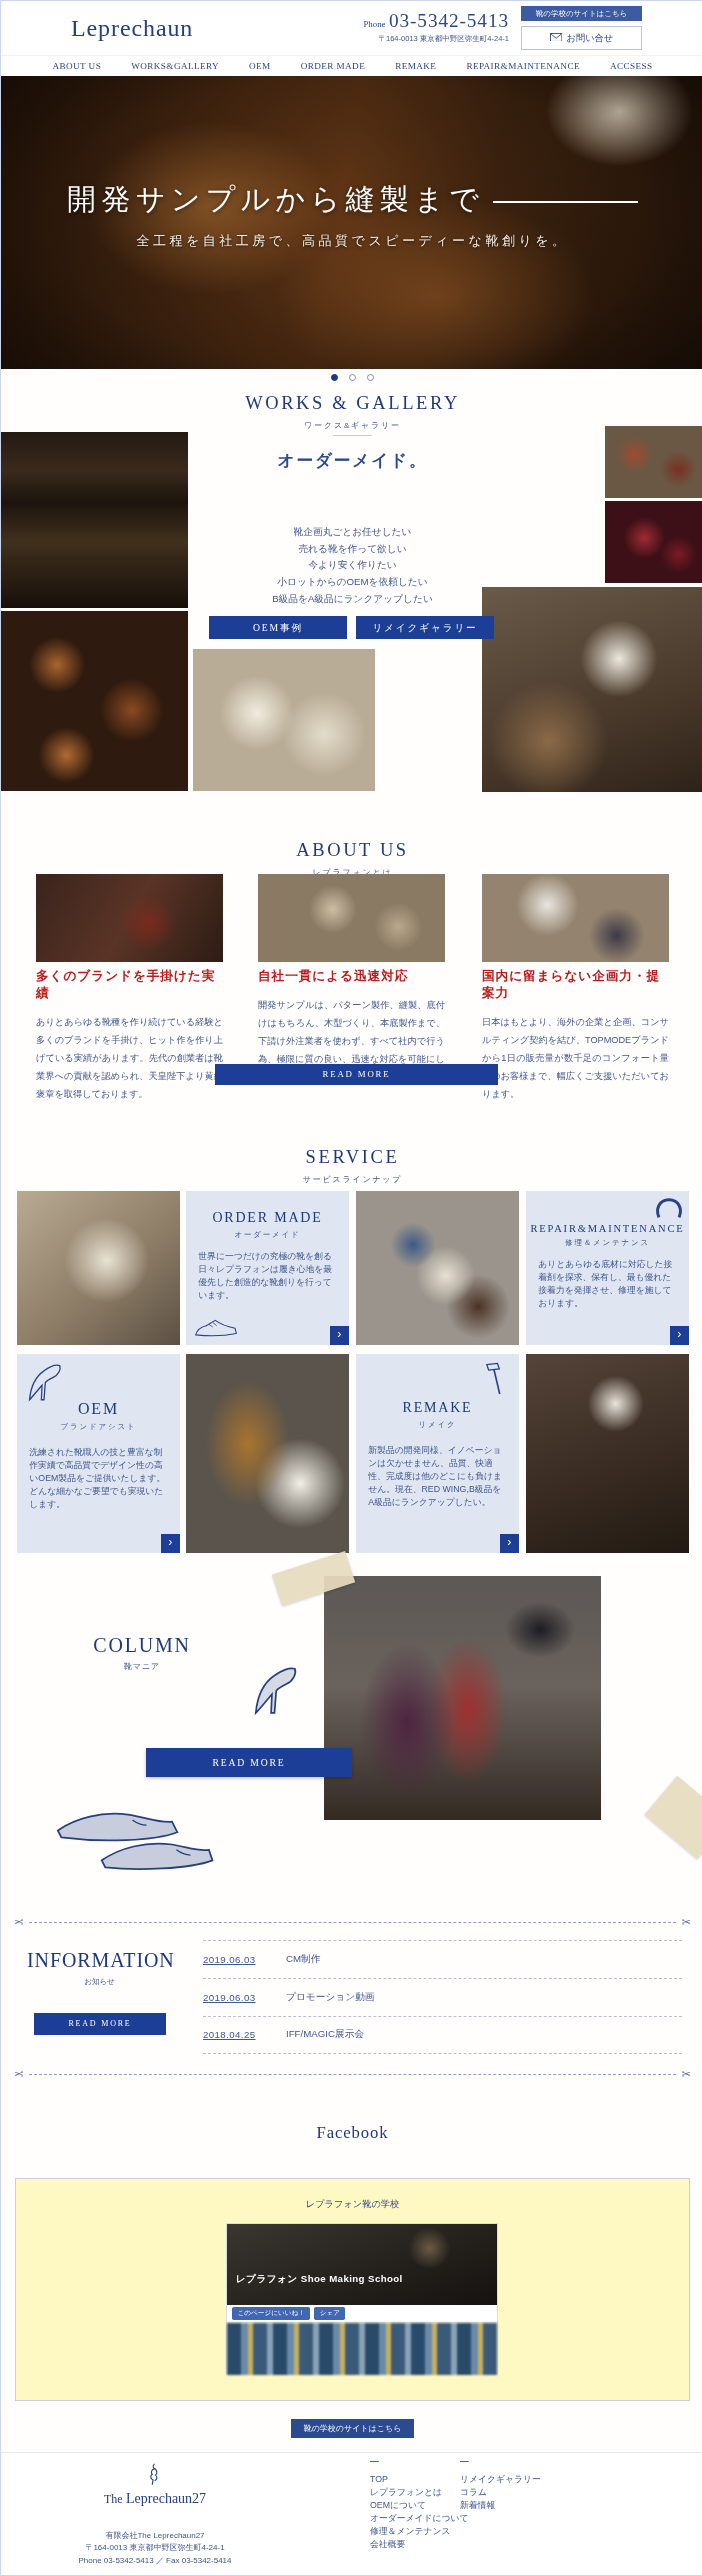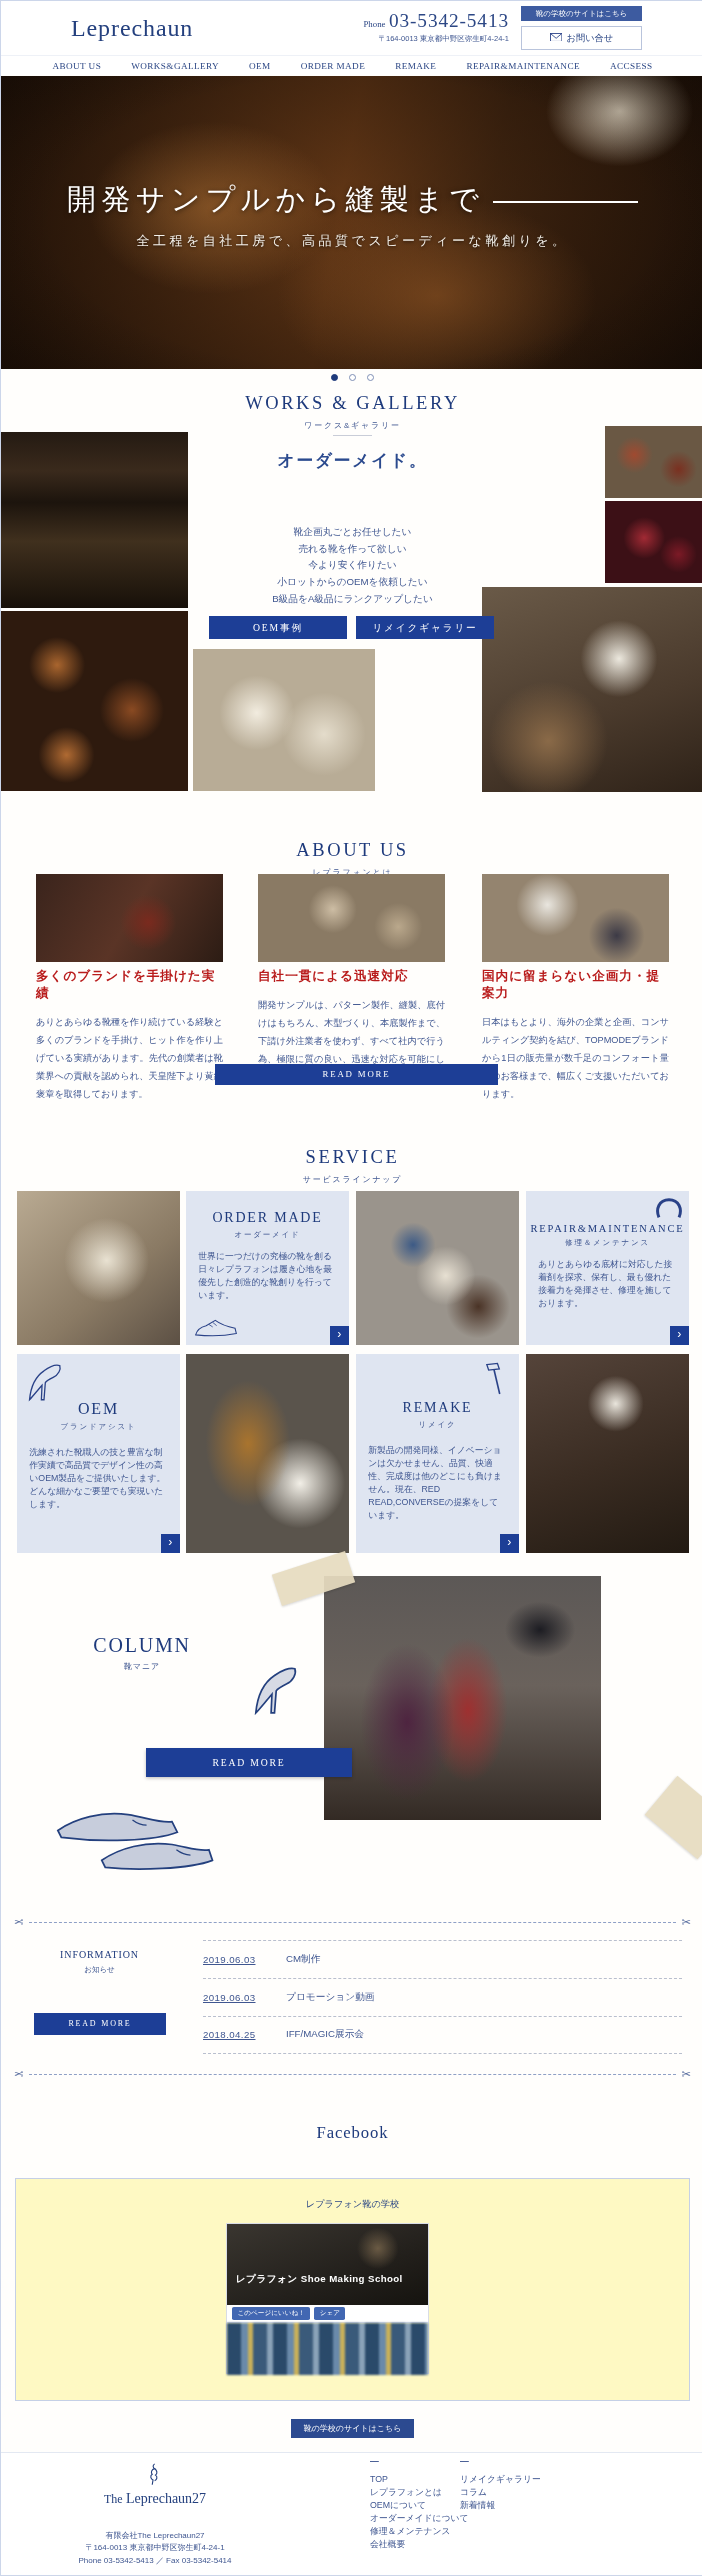--- a/index.html
+++ b/index.html
@@ -245,21 +245,21 @@
 
     <div class="ph sv-last" style="left:185px;top:211px;width:163px;height:199px;"></div>
 
     <div class="card" style="left:355px;top:211px;width:163px;height:199px;">
       <div class="abs" style="right:7px;top:5.3px;transform:rotate(8deg);"><svg width="39" height="39" viewBox="0 0 60 60">
             <path d="M18 10 L34 6 L38 14 L22 18 Z" fill="none" stroke="#2a4288" stroke-width="2"></path>
             <path d="M30 16 L44 52" stroke="#2a4288" stroke-width="2.5" fill="none"></path>
           </svg></div>
       <div class="card-t serif" style="font-size:14px;margin-top:46px;">REMAKE</div>
       <div class="card-s">リメイク</div>
-      <div class="card-b" style="margin-top:14px;">新製品の開発同様、イノベーションは欠かせません、品質、快適性、完成度は他のどこにも負けません。現在、RED READ,CONVERSEの提案をしています。</div>
+      <div class="card-b" style="margin-top:14px;">新製品の開発同様、イノベーションは欠かせません、品質、快適性、完成度は他のどこにも負けません。現在、RED WING,B級品をA級品にランクアップしたい。</div>
       <div class="card-arrow">›</div>
     </div>
 
     <div class="ph sv-shop" style="left:525px;top:211px;width:163px;height:199px;"></div>
   </div>
 
   <div class="abs" style="left:0;top:1564px;width:703px;height:334px;">
     <div class="ph col-pumps" style="left:323px;top:10.5px;width:277px;height:244px;"></div>
     <div class="tape" style="left:274px;top:-3.5px;width:77px;height:33px;transform:rotate(-18deg);"></div>
     <div class="tape" style="left:652px;top:227px;width:69px;height:51px;transform:rotate(40deg);"></div>
@@ -281,21 +281,21 @@
   </div>
 
   <div class="cutline" style="top:1914px;">
     <span class="sc" style="transform:scaleX(-1);display:inline-block;">✂</span>
     <span class="line"></span>
     <span class="sc">✂</span>
   </div>
 
   <div class="abs" style="left:0;top:1937px;width:703px;height:119px;">
     <div class="abs serif" style="left:26px;top:11.4px;width:145px;text-align:center;color:#1e3a7c;">
-      <div style="font-size:10px;letter-spacing:0.9px;">INFORMATION</div>
+      <div style="font-size:20px;letter-spacing:0.9px;">INFORMATION</div>
       <div style="font-size:7.5px;color:#3f5690;margin-top:4.4px;">お知らせ</div>
     </div>
     <div class="abs btn-navy" style="left:33px;top:75px;width:132px;height:22px;line-height:22px;font-size:8px;">READ MORE</div>
     <div class="abs" style="left:202px;top:1.8px;width:479px;">
       <div class="info-row">
         <span class="info-date">2019.06.03</span>
         <span>CM制作</span>
       </div>
       <div class="info-row">
         <span class="info-date">2019.06.03</span>
@@ -310,21 +310,21 @@
 
   <div class="cutline" style="top:2066px;">
     <span class="sc" style="transform:scaleX(-1);display:inline-block;">✂</span>
     <span class="line"></span>
     <span class="sc">✂</span>
   </div>
 
   <div class="abs serif" style="left:0;top:2122px;width:703px;text-align:center;font-size:16.7px;color:#1e3a7c;letter-spacing:0.9px;">Facebook</div>
   <div class="fb-panel">
     <div style="text-align:center;margin-top:19.3px;font-size:9.2px;color:#2c4785;">レプラフォン靴の学校</div>
-    <div class="abs" style="left:210px;top:44px;width:203px;height:151px;border:0.9px solid #d8dce6;">
+    <div class="abs" style="left:210px;top:44px;width:272px;height:151px;border:0.9px solid #d8dce6;">
       <div class="fb-cover">
         <div class="fb-cover-title">レプラフォン Shoe Making School</div>
       </div>
       <div class="fb-ui">
         <span class="fb-btn">このページにいいね！</span>
         <span class="fb-btn">シェア</span>
       </div>
       <div class="fb-bus"></div>
     </div>
   </div>

